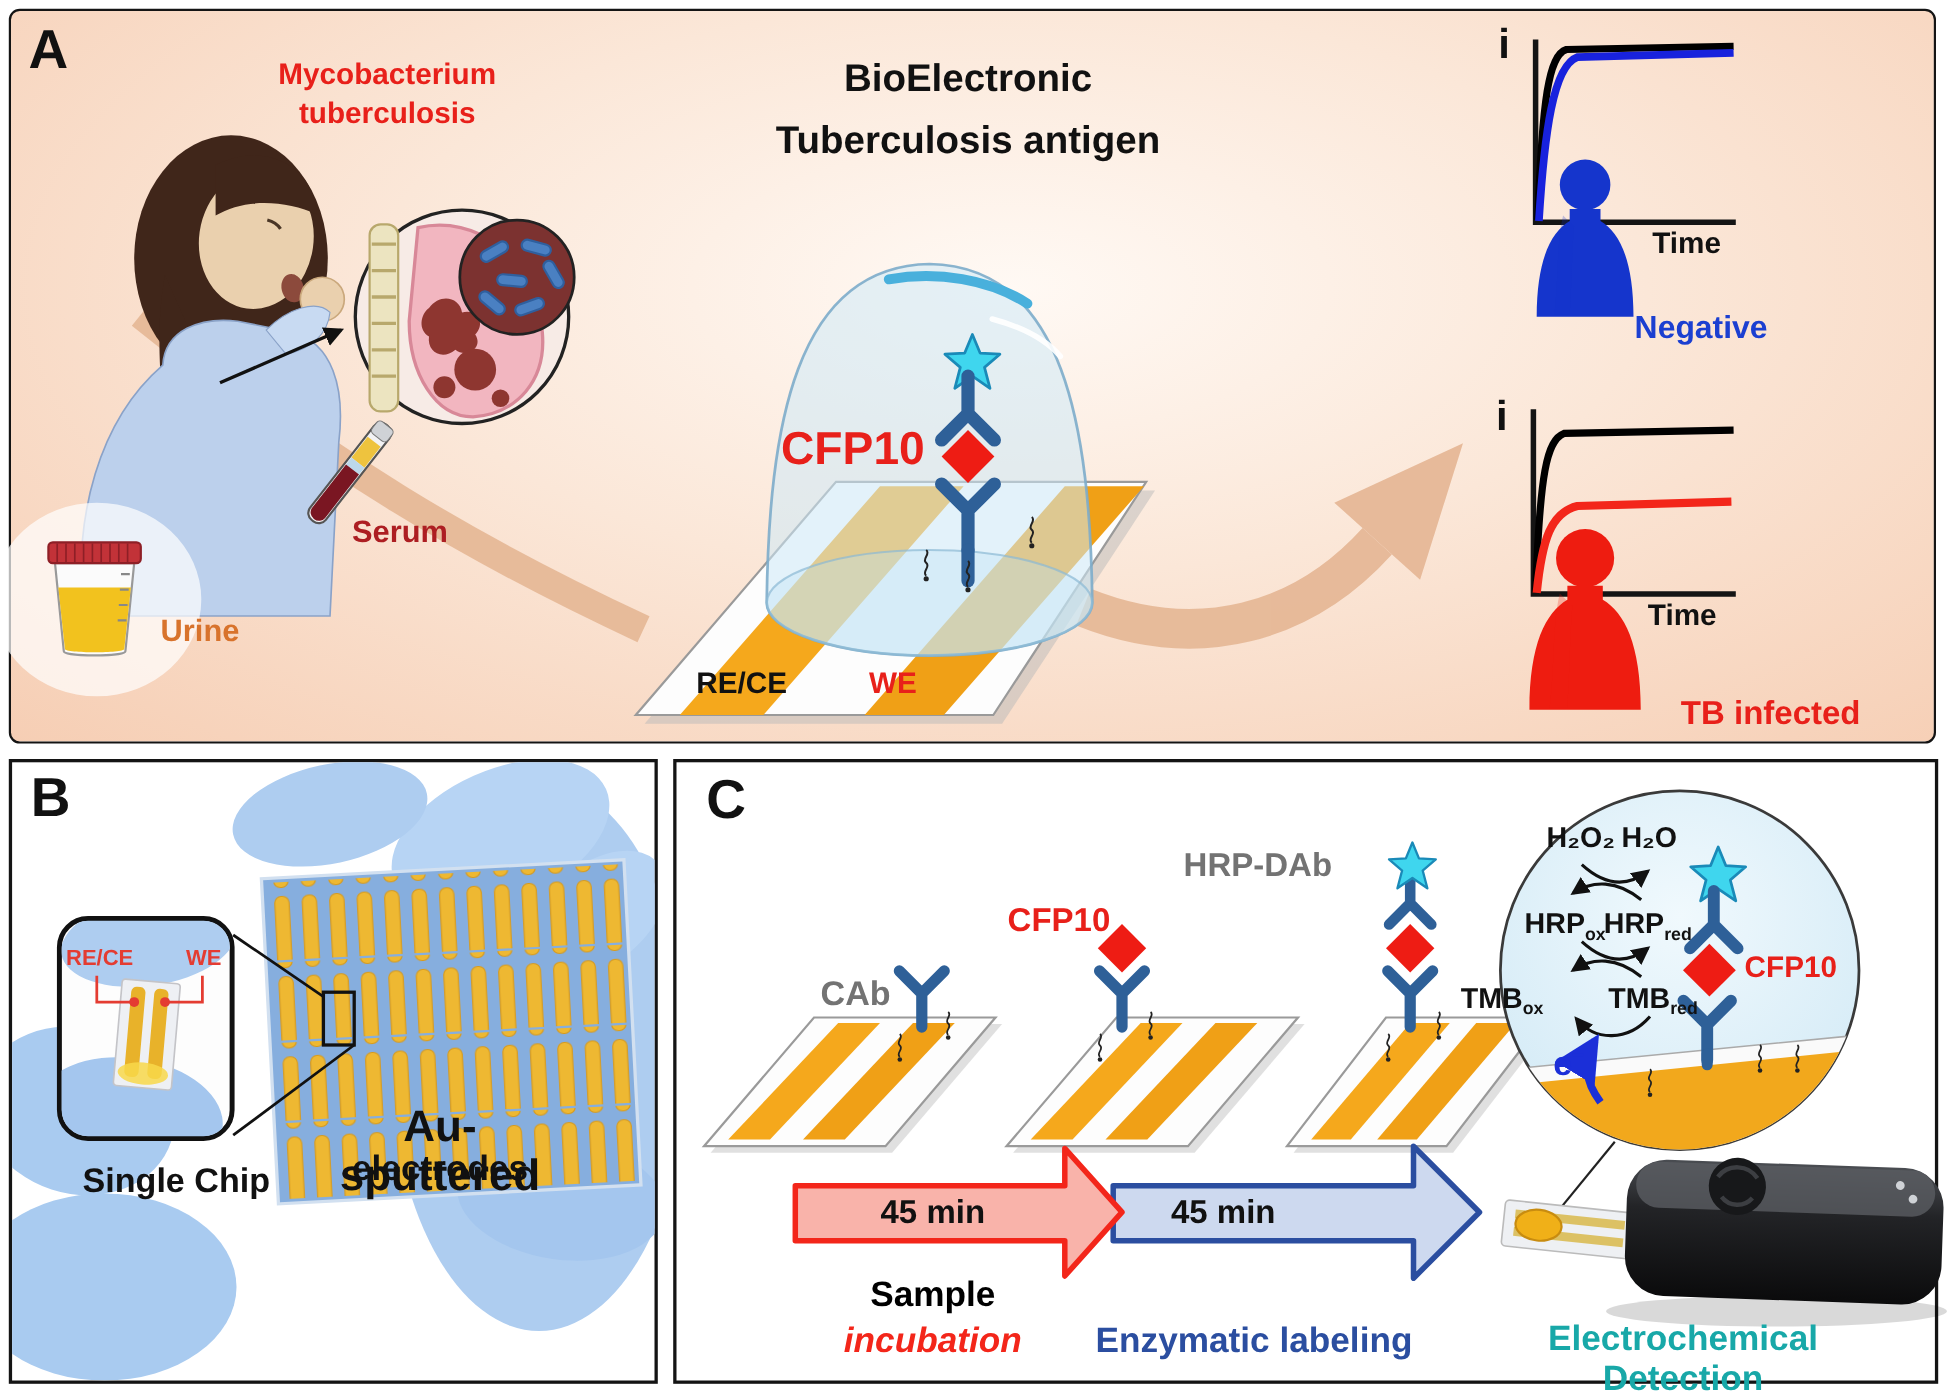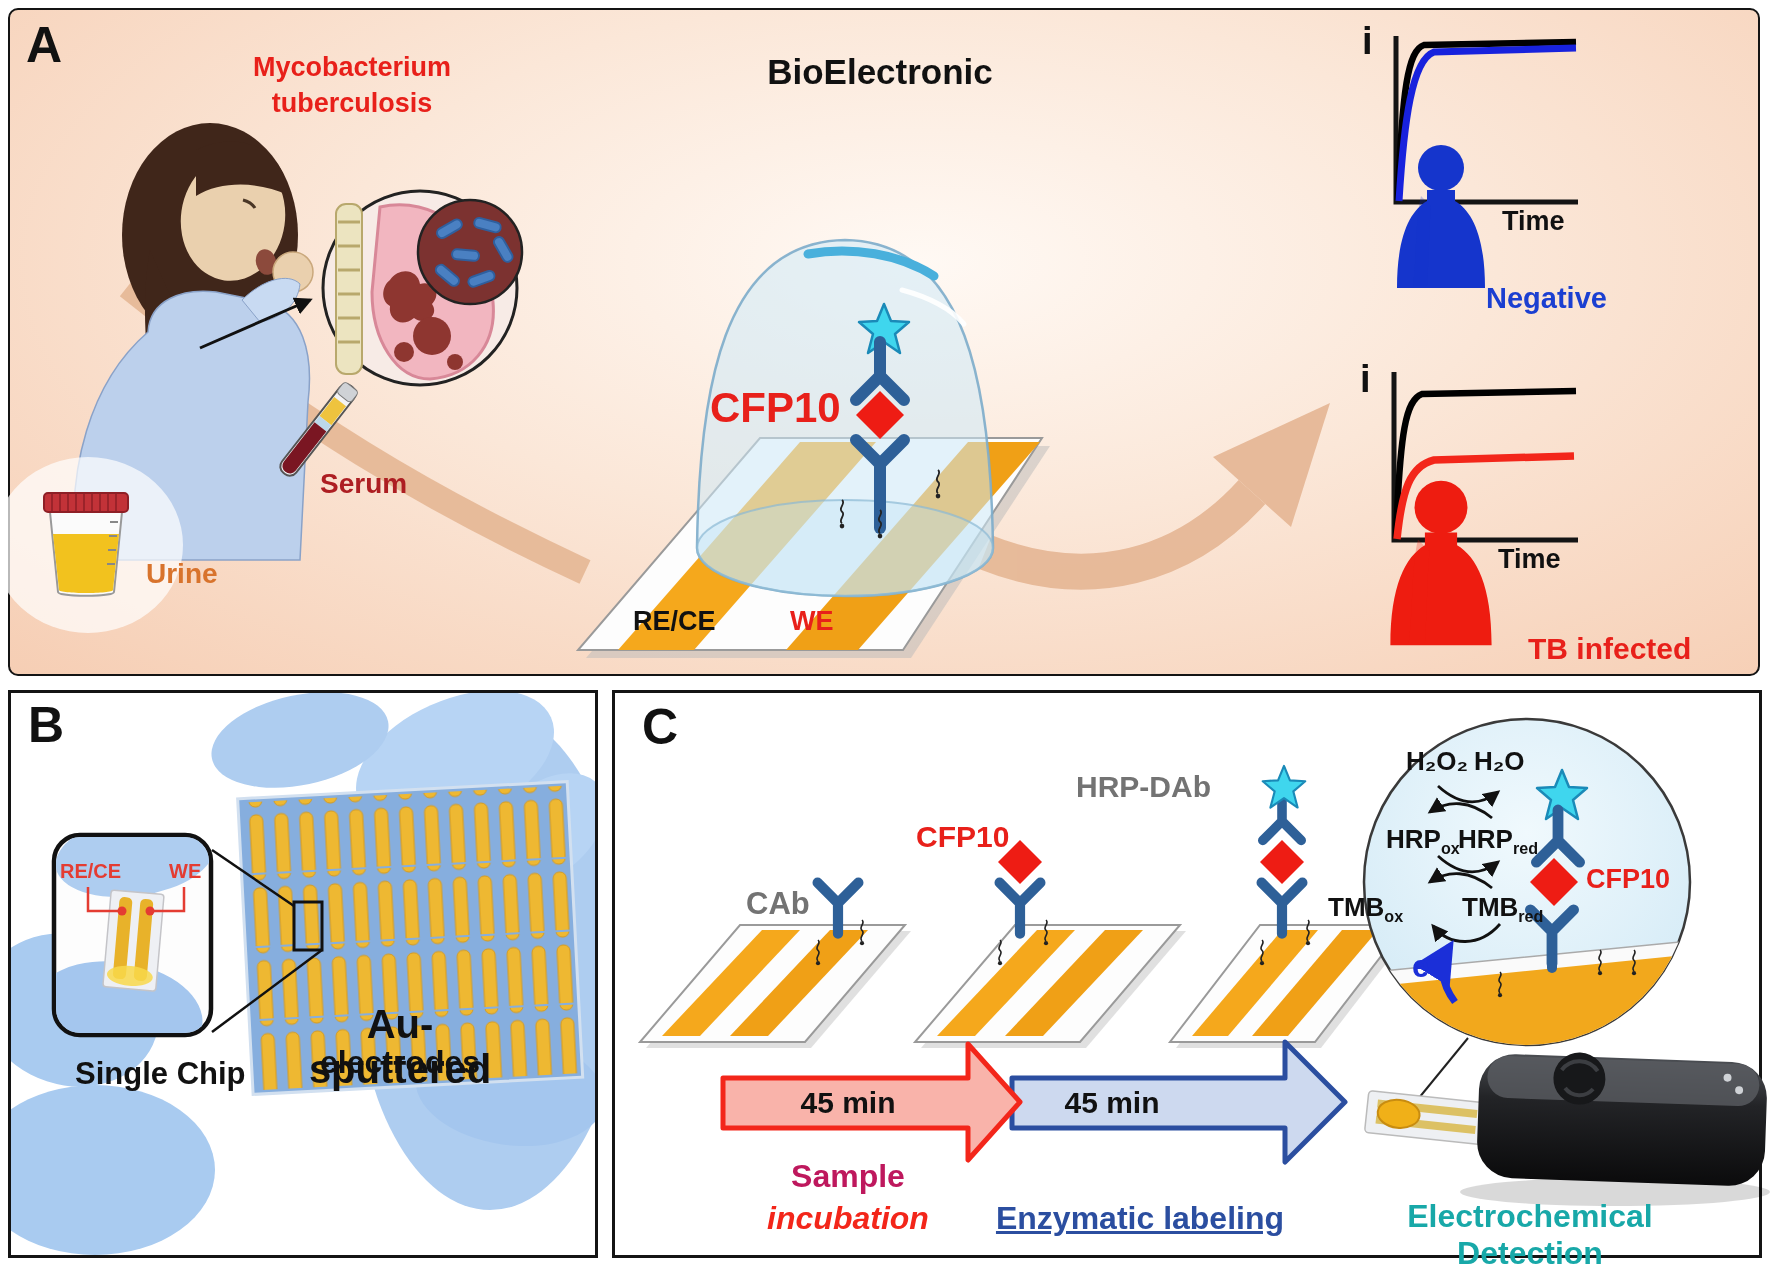--- a/index.html
+++ b/index.html
@@ -309,20 +309,21 @@
         <use href="#squig" transform="translate(1600,950) scale(0.8)"></use>
         <use href="#squig" transform="translate(1634,950) scale(0.8)"></use>
       </g>
     </g>
   </svg>
 
   <div class="txt panel-letter" style="left:26px;top:16px;">A</div>
   <div class="txt ctr red" style="left:212px;top:52px;width:280px;font-size:27px;">Mycobacterium</div>
   <div class="txt ctr red" style="left:212px;top:88px;width:280px;font-size:27px;">tuberculosis</div>
   <div class="txt ctr k" style="left:620px;top:52px;width:520px;font-size:35px;">BioElectronic</div>
+  <div class="txt ctr k" style="left:620px;top:108px;width:520px;font-size:35px;">Tuberculosis antigen</div>
   <div class="txt darkred" style="left:320px;top:468px;font-size:28px;">Serum</div>
   <div class="txt orange" style="left:146px;top:558px;font-size:28px;">Urine</div>
   <div class="txt red" style="left:710px;top:384px;font-size:42px;">CFP10</div>
   <div class="txt k" style="left:633px;top:606px;font-size:27px;">RE/CE</div>
   <div class="txt red" style="left:790px;top:606px;font-size:27px;">WE</div>
   <div class="txt k" style="left:1362px;top:20px;font-size:38px;">i</div>
   <div class="txt k" style="left:1502px;top:206px;font-size:27px;">Time</div>
   <div class="txt blu" style="left:1486px;top:282px;font-size:29px;">Negative</div>
   <div class="txt k" style="left:1360px;top:358px;font-size:38px;">i</div>
   <div class="txt k" style="left:1498px;top:544px;font-size:27px;">Time</div>
@@ -334,23 +335,23 @@
   <div class="txt k" style="left:75px;top:1056px;font-size:31px;">Single Chip</div>
   <div class="txt ctr k" style="left:290px;top:1002px;width:220px;font-size:40px;">Au-sputtered</div>
   <div class="txt ctr k" style="left:290px;top:1044px;width:220px;font-size:32px;">electrodes</div>
 
   <div class="txt panel-letter" style="left:642px;top:698px;">C</div>
   <div class="txt blue-d" style="left:746px;top:886px;font-size:31px;">CAb</div>
   <div class="txt red" style="left:916px;top:820px;font-size:30px;">CFP10</div>
   <div class="txt blue-d" style="left:1076px;top:770px;font-size:30px;">HRP-DAb</div>
   <div class="txt ctr k" style="left:788px;top:1086px;width:120px;font-size:30px;">45 min</div>
   <div class="txt ctr k" style="left:1052px;top:1086px;width:120px;font-size:30px;">45 min</div>
-  <div class="txt ctr" style="left:738px;top:1158px;width:220px;font-size:32px;color:#be185d;">Sample</div>
+  <div class="txt ctr" style="left:738px;top:1158px;width:220px;font-size:32px;color:#000000;">Sample</div>
   <div class="txt ctr" style="left:738px;top:1200px;width:220px;font-size:32px;color:#f3261a;font-style:italic;">incubation</div>
-  <div class="txt ctr navy" style="left:980px;top:1200px;width:320px;font-size:32px;text-decoration:underline;">Enzymatic labeling</div>
+  <div class="txt ctr navy" style="left:980px;top:1200px;width:320px;font-size:32px;">Enzymatic labeling</div>
   <div class="txt ctr teal" style="left:1330px;top:1198px;width:400px;font-size:32px;">Electrochemical Detection</div>
 
   <div class="txt k" style="left:1406px;top:746px;font-size:26px;text-align:right;">H₂O₂</div>
   <div class="txt k" style="left:1474px;top:746px;font-size:26px;">H₂O</div>
   <div class="txt k" style="left:1386px;top:824px;font-size:26px;"><span>HRP</span><sub>ox</sub></div>
   <div class="txt k" style="left:1458px;top:824px;font-size:26px;"><span>HRP</span><sub>red</sub></div>
   <div class="txt k" style="left:1328px;top:892px;font-size:26px;"><span>TMB</span><sub>ox</sub></div>
   <div class="txt k" style="left:1462px;top:892px;font-size:26px;"><span>TMB</span><sub>red</sub></div>
   <div class="txt" style="left:1412px;top:944px;font-size:31px;color:#1b2fd8;">e⁻</div>
   <div class="txt red" style="left:1586px;top:864px;font-size:27px;">CFP10</div>

